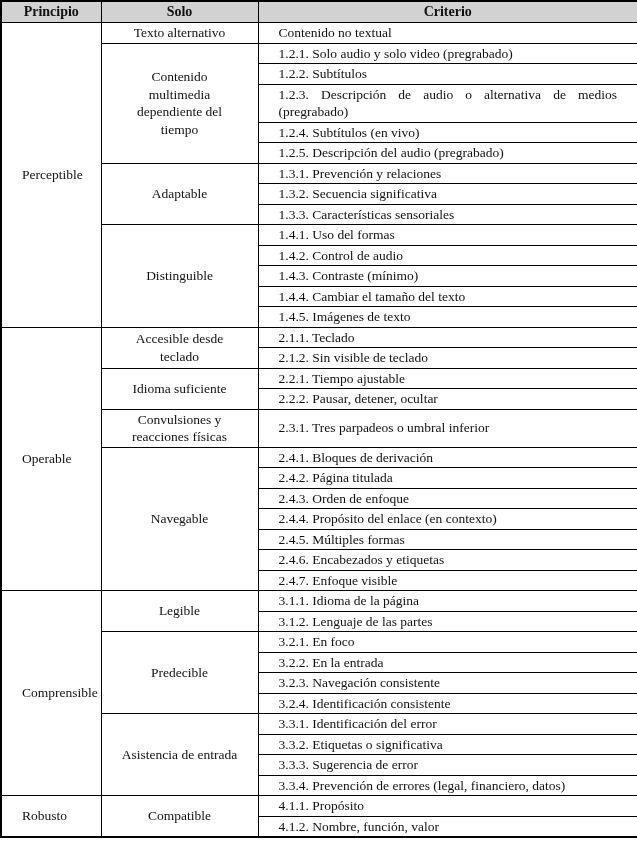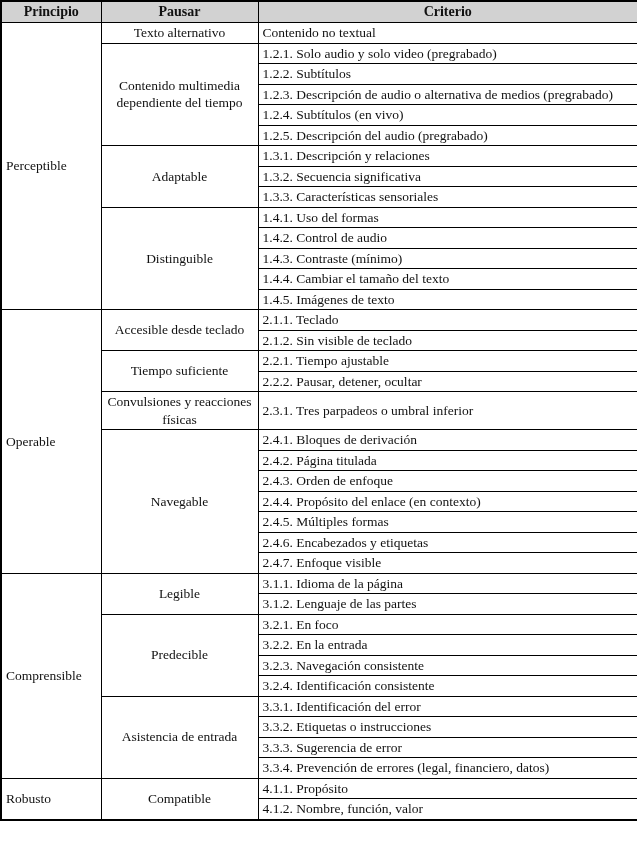--- a/index.html
+++ b/index.html
@@ -34,21 +34,21 @@
     font-weight: bold;
     font-size: 14px;
     line-height: 16px;
     padding: 2px 4px;
     text-align: center;
     vertical-align: middle;
   }
   table.wcag td {
     font-size: 13.5px;
     line-height: 17.5px;
-    padding: 1px 4px;
+    padding: 1px 20px;
     vertical-align: middle;
   }
   td.col-principio {
     text-align: left;
   }
   td.col-pauta {
     text-align: center;
   }
   td.col-criterio {
     text-align: justify;
@@ -62,21 +62,21 @@
 <div class="page">
   <table class="wcag">
     <colgroup>
       <col style="width:100px">
       <col style="width:157px">
       <col style="width:380px">
     </colgroup>
     <thead>
       <tr>
         <th>Principio</th>
-        <th>Pausar</th>
+        <th>Solo</th>
         <th>Criterio</th>
       </tr>
     </thead>
     <tbody>
         <tr>
           <td class="col-principio" rowspan="14">Perceptible</td>
           <td class="col-pauta" rowspan="1">Texto alternativo</td>
           <td class="col-criterio">Contenido no textual</td>
         </tr>
         <tr>
@@ -90,21 +90,21 @@
           <td class="col-criterio">1.2.3. Descripción de audio o alternativa de medios (pregrabado)</td>
         </tr>
         <tr>
           <td class="col-criterio">1.2.4. Subtítulos (en vivo)</td>
         </tr>
         <tr>
           <td class="col-criterio">1.2.5. Descripción del audio (pregrabado)</td>
         </tr>
         <tr>
           <td class="col-pauta" rowspan="3">Adaptable</td>
-          <td class="col-criterio">1.3.1. Descripción y relaciones</td>
+          <td class="col-criterio">1.3.1. Prevención y relaciones</td>
         </tr>
         <tr>
           <td class="col-criterio">1.3.2. Secuencia significativa</td>
         </tr>
         <tr>
           <td class="col-criterio">1.3.3. Características sensoriales</td>
         </tr>
         <tr>
           <td class="col-pauta" rowspan="5">Distinguible</td>
           <td class="col-criterio">1.4.1. Uso del formas</td>
@@ -123,21 +123,21 @@
         </tr>
         <tr>
           <td class="col-principio" rowspan="12">Operable</td>
           <td class="col-pauta" rowspan="2">Accesible desde teclado</td>
           <td class="col-criterio">2.1.1. Teclado</td>
         </tr>
         <tr>
           <td class="col-criterio">2.1.2. Sin visible de teclado</td>
         </tr>
         <tr>
-          <td class="col-pauta" rowspan="2">Tiempo suficiente</td>
+          <td class="col-pauta" rowspan="2">Idioma suficiente</td>
           <td class="col-criterio">2.2.1. Tiempo ajustable</td>
         </tr>
         <tr>
           <td class="col-criterio">2.2.2. Pausar, detener, ocultar</td>
         </tr>
         <tr>
           <td class="col-pauta" rowspan="1">Convulsiones y reacciones físicas</td>
           <td class="col-criterio">2.3.1. Tres parpadeos o umbral inferior</td>
         </tr>
         <tr>
@@ -181,21 +181,21 @@
           <td class="col-criterio">3.2.3. Navegación consistente</td>
         </tr>
         <tr>
           <td class="col-criterio">3.2.4. Identificación consistente</td>
         </tr>
         <tr>
           <td class="col-pauta" rowspan="4">Asistencia de entrada</td>
           <td class="col-criterio">3.3.1. Identificación del error</td>
         </tr>
         <tr>
-          <td class="col-criterio">3.3.2. Etiquetas o instrucciones</td>
+          <td class="col-criterio">3.3.2. Etiquetas o significativa</td>
         </tr>
         <tr>
           <td class="col-criterio">3.3.3. Sugerencia de error</td>
         </tr>
         <tr>
           <td class="col-criterio">3.3.4. Prevención de errores (legal, financiero, datos)</td>
         </tr>
         <tr>
           <td class="col-principio" rowspan="2">Robusto</td>
           <td class="col-pauta" rowspan="2">Compatible</td>

